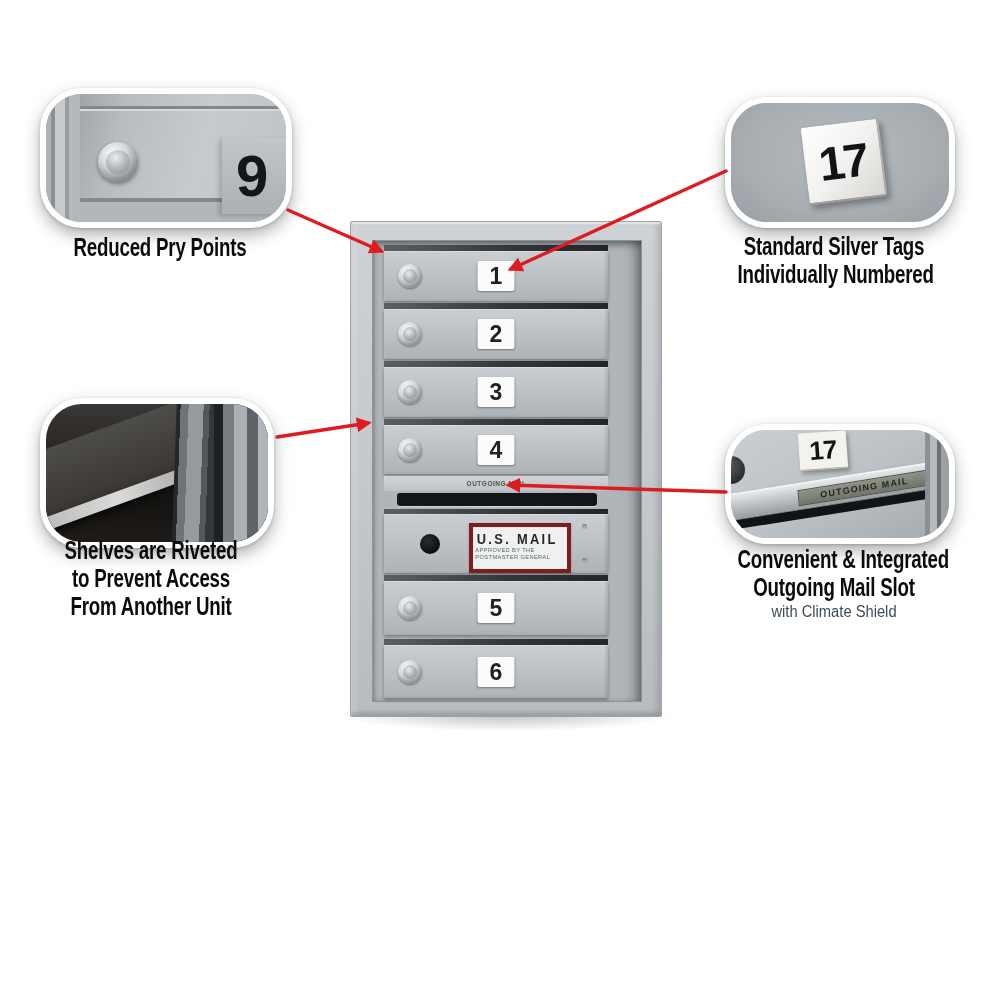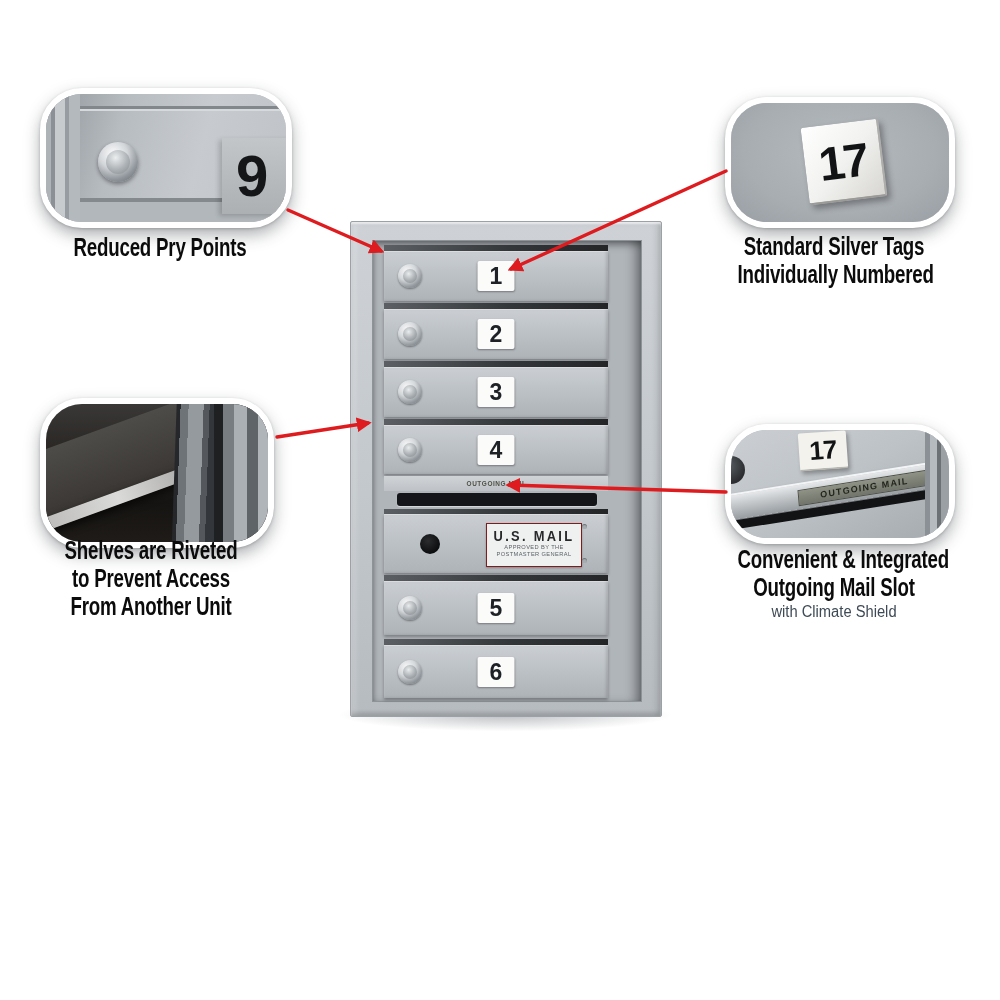--- a/index.html
+++ b/index.html
@@ -142,22 +142,22 @@
     transform:scaleX(.92);filter:blur(.3px);}
   #og-slot{position:absolute;left:24px;top:252px;width:200px;height:13px;
     background:#141518;border-radius:3px;
     box-shadow:0 1px 1px rgba(255,255,255,.5);}
   #slit5{top:268px;} #doorM{top:273px;height:59px;}
   #slit6{top:334px;} #door5{top:340px;height:54px;}
   #slit7{top:398px;} #door6{top:404px;height:53px;}
   .hole{position:absolute;left:36px;top:50%;transform:translateY(-50%);
     width:20px;height:20px;border-radius:50%;background:radial-gradient(circle at 40% 35%,#2a2c2e,#0c0d0e 70%);}
   .placard{position:absolute;left:85px;top:9px;width:94px;height:42px;
-    background:#eff1f1;border:1px solid #7f1d1d;box-shadow:0 1px 2px rgba(0,0,0,.25);
-    text-align:center;margin-left:17px;}
+    background:#eff1f1;border:4px solid #7f1d1d;box-shadow:0 1px 2px rgba(0,0,0,.25);
+    text-align:left;}
   .placard .ttl{display:block;margin-top:4px;font-weight:700;font-size:14px;letter-spacing:2.5px;
     color:#26282a;transform:scaleX(.92);}
   .placard .ap{display:block;font-size:6px;line-height:7px;letter-spacing:.4px;color:#5c6064;
     transform:scaleX(.95);}
   .placard .ap:first-of-type{margin-top:2px;}
   .screw{position:absolute;width:5px;height:5px;border-radius:50%;background:#a7acb0;box-shadow:inset 0 1px 1px rgba(0,0,0,.35);}
 
   
   #arrows{position:absolute;inset:0;z-index:9;pointer-events:none;}
 </style>

